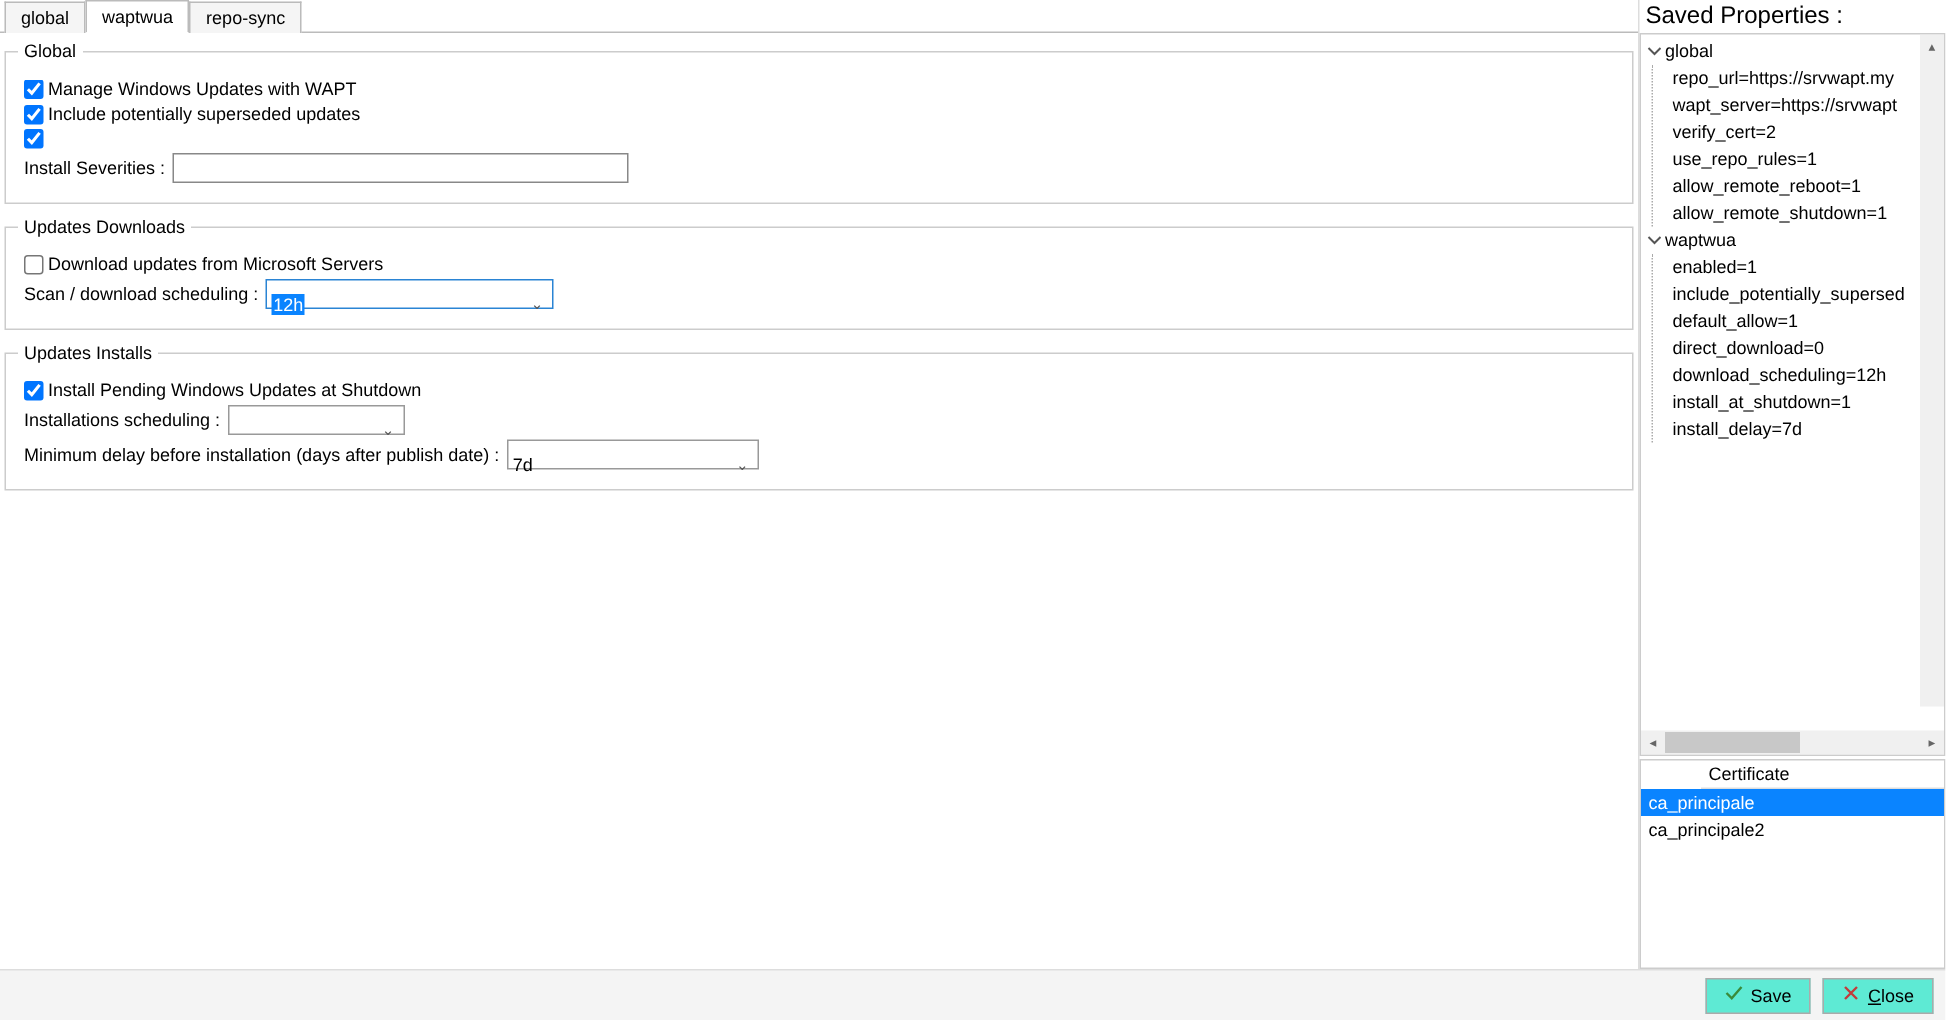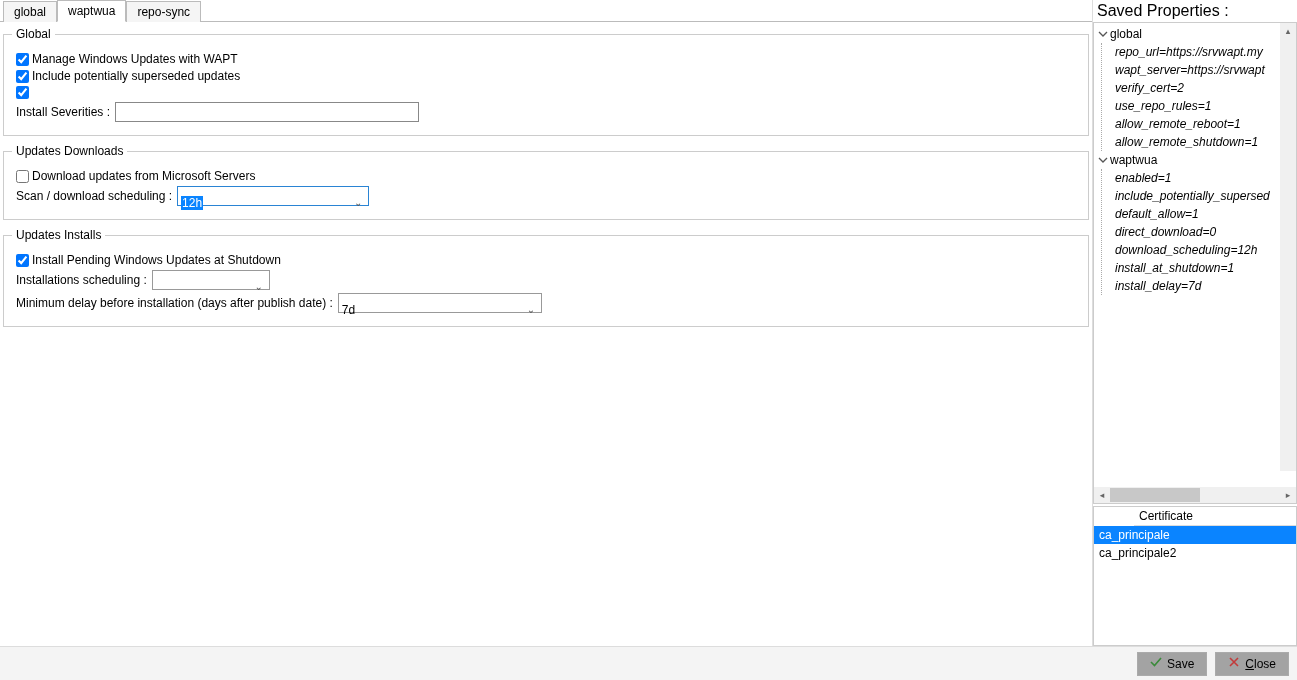--- a/index.html
+++ b/index.html
@@ -162,21 +162,20 @@
       width: 14px;
       display: inline-flex;
       justify-content: center;
       align-items: center;
     }
     .tree-toggle svg { display:block; }
     .dotted {
       border-left: 1px dotted #aaa;
       margin-left: 7px;
       padding-left: 13px;
-      font-style: italic;
     }
     .tree-leaf {
       padding-left: 0;
     }
     .vscroll {
       position: absolute;
       right: 0;
       top: 0;
       bottom: 16px;
       width: 16px;
@@ -233,21 +232,21 @@
       border-top: 1px solid #ddd;
       background: #f4f4f4;
       display: flex;
       justify-content: flex-end;
       align-items: center;
       padding: 0 8px;
       gap: 8px;
     }
     .btn {
       border: 1px solid #aaa;
-      background: #a3a3a3;
+      background: #5eead4;
       height: 24px;
       padding: 0 12px;
       display: flex;
       align-items: center;
       gap: 5px;
       cursor: pointer;
       font-family: inherit;
       font-size: 12px;
     }
     .u { text-decoration: underline; }
@@ -306,21 +305,21 @@
         </div>
         <div class="row">
           <span class="field-label">Installations scheduling :</span>
           <div class="combo plain" style="width:118px;">
             <span class="combo-value"></span>
             <span class="chev">⌄</span>
           </div>
         </div>
         <div class="row">
           <span class="field-label">Minimum delay before installation (days after publish date) :</span>
-          <div class="combo plain" style="width:204px;">
+          <div class="combo plain" style="width:168px;">
             <span class="combo-value">7d</span>
             <span class="chev">⌄</span>
           </div>
         </div>
       </fieldset>
     </div>
   </div>
 
   <div class="right-panel">
     <div class="rp-title">Saved Properties :</div>

